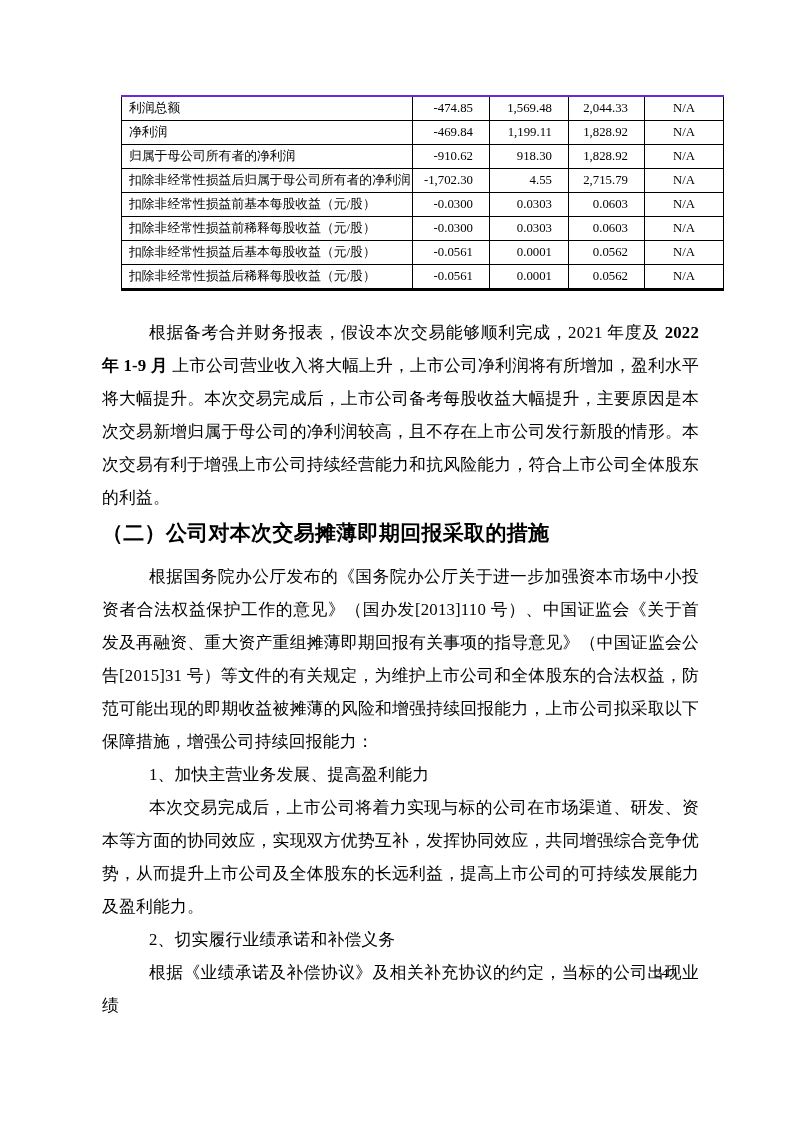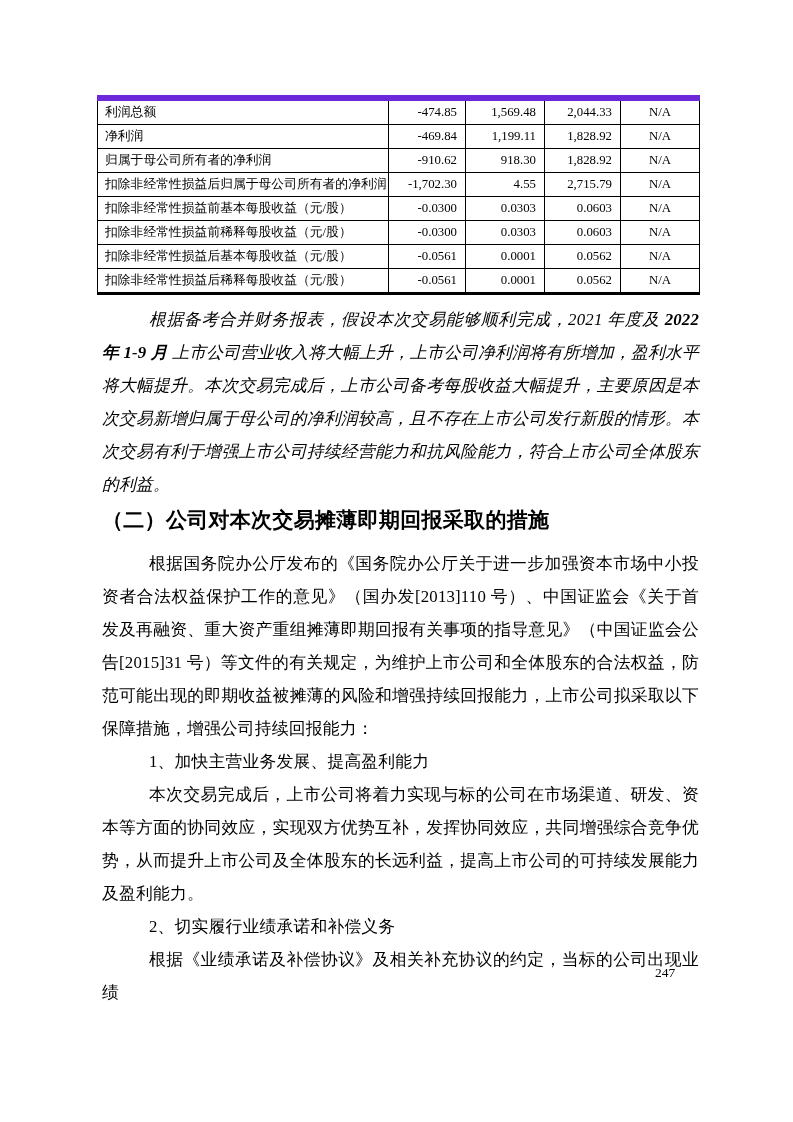--- a/index.html
+++ b/index.html
@@ -15,44 +15,45 @@
   .content {
     position: absolute;
     left: 97px;
     top: 95px;
     width: 602px;
   }
   table.fin {
     border-collapse: collapse;
     table-layout: fixed;
     width: 602px;
-    border-top: 6px solid #6d28d9;
+    border-top: 2px solid #6d28d9;
     border-bottom: 3px solid #000;
+    margin-left: 24px;
   }
   table.fin td {
     border: 1px solid #000;
     height: 23px;
     font-size: 12.8px;
     line-height: 23px;
     padding: 0;
     white-space: nowrap;
     overflow: hidden;
   }
   table.fin td.lbl { text-align: left; padding-left: 7px; padding-right: 2px; }
-  table.fin td.num { text-align: right; padding-right: 8px; }
+  table.fin td.num { text-align: right; padding-right: 16px; }
   table.fin td.ctr { text-align: center; }
   .para {
     margin: 0 0 0 5px;
     font-size: 16.8px;
     line-height: 33px;
     text-align: justify;
     text-indent: 47px;
     letter-spacing: 0.2px;
   }
-  .p-first { margin-top: 8px; font-style: italic; }
+  .p-first { margin-top: 25px; }
   .bold-seg { font-weight: 700; }
   h2.sec {
     font-family: "Liberation Sans", "DejaVu Sans", sans-serif;
     font-size: 21px;
     font-weight: 700;
     line-height: 30px;
     margin: 4px 0 12px 5px;
     letter-spacing: 0.3px;
     text-indent: 0;
   }

